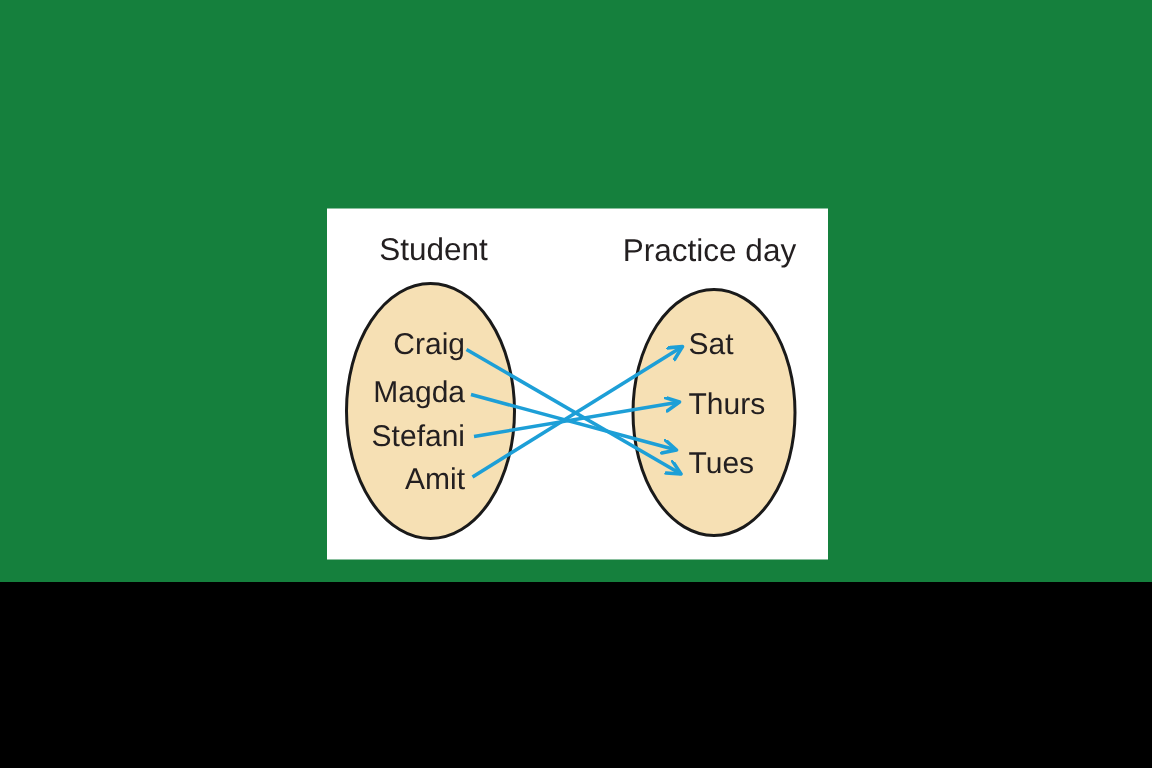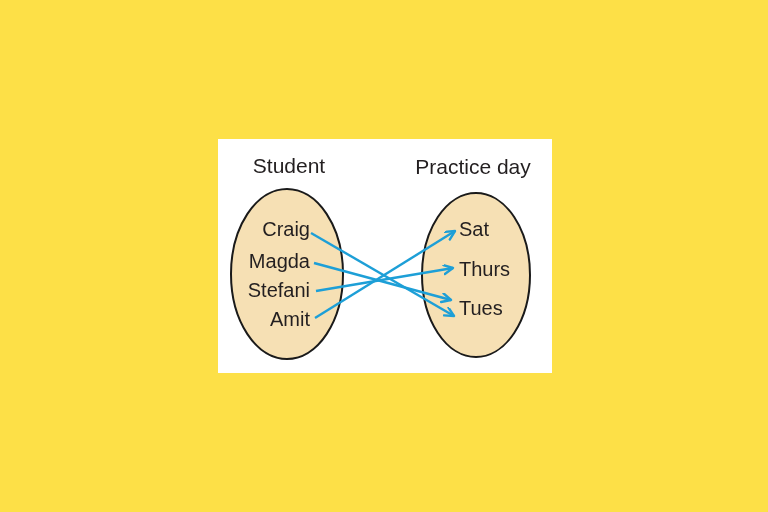--- a/index.html
+++ b/index.html
@@ -3,22 +3,22 @@
 <meta charset="utf-8">
 <style>
   html, body {
     margin: 0;
     padding: 0;
     background: #000000;
   }
   .stage {
     position: relative;
     width: 768px;
-    height: 512px;
-    background: #fde047;
+    height: 388px;
+    background: #15803d;
     overflow: hidden;
     font-family: "Liberation Sans", sans-serif;
   }
   .panel {
     position: absolute;
     left: 218px;
     top: 139px;
     width: 334px;
     height: 234px;
     background: #ffffff;

